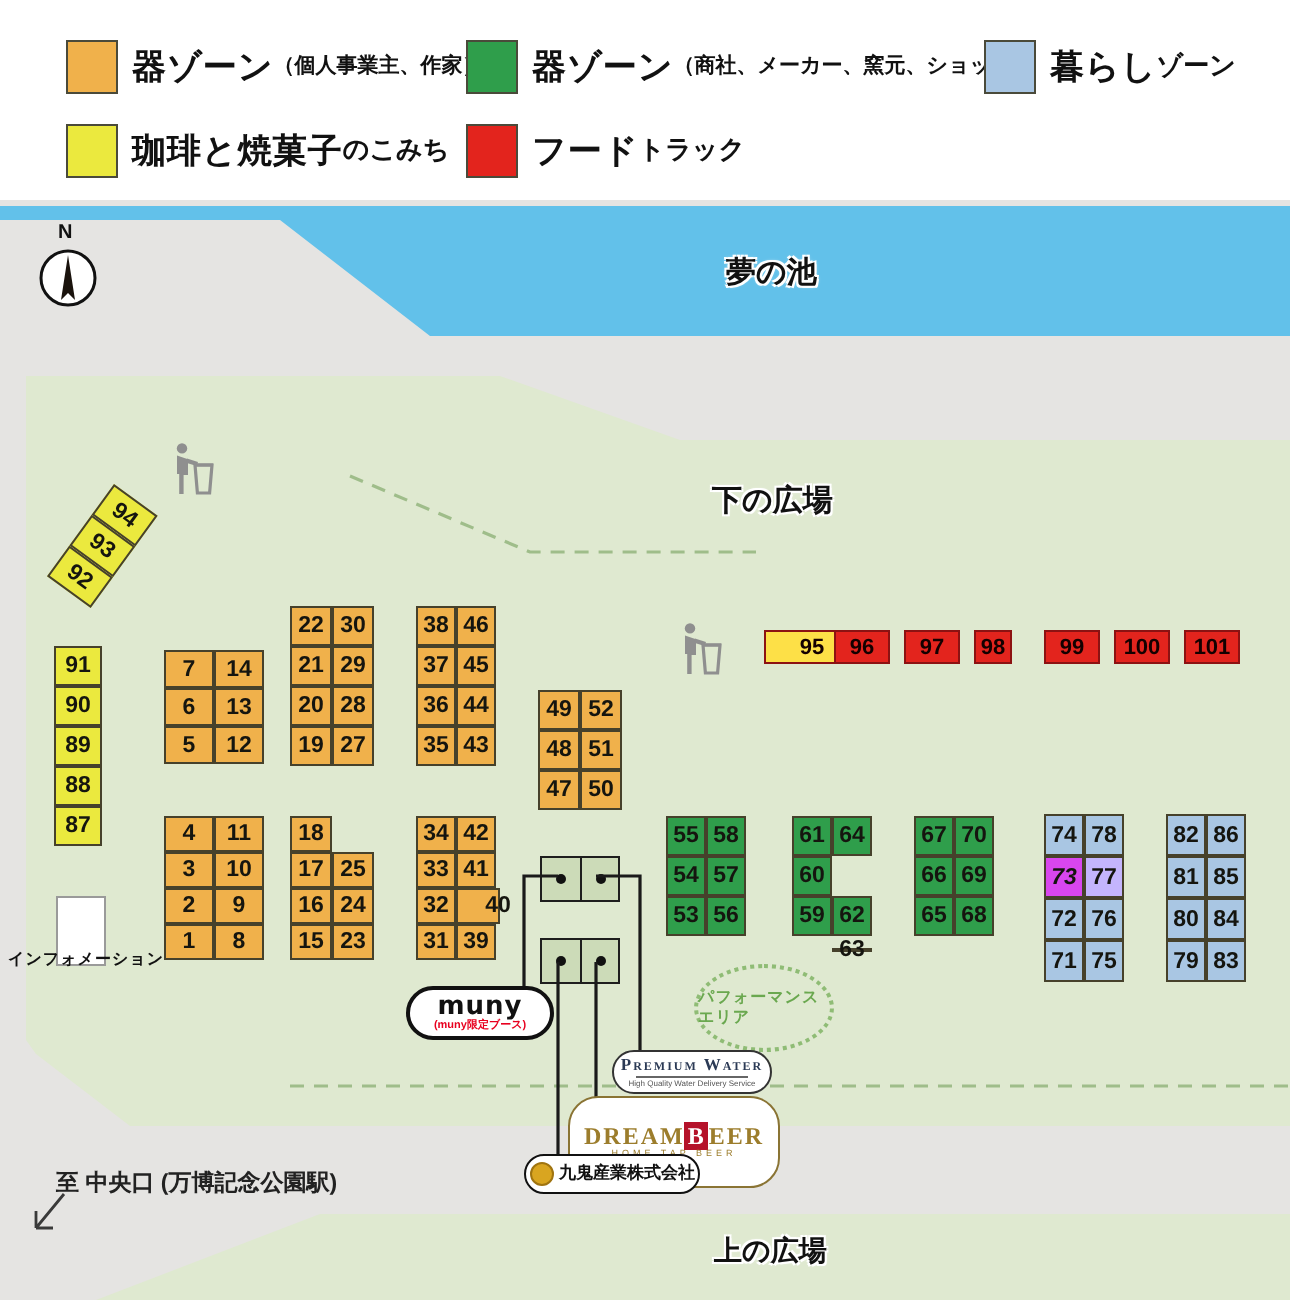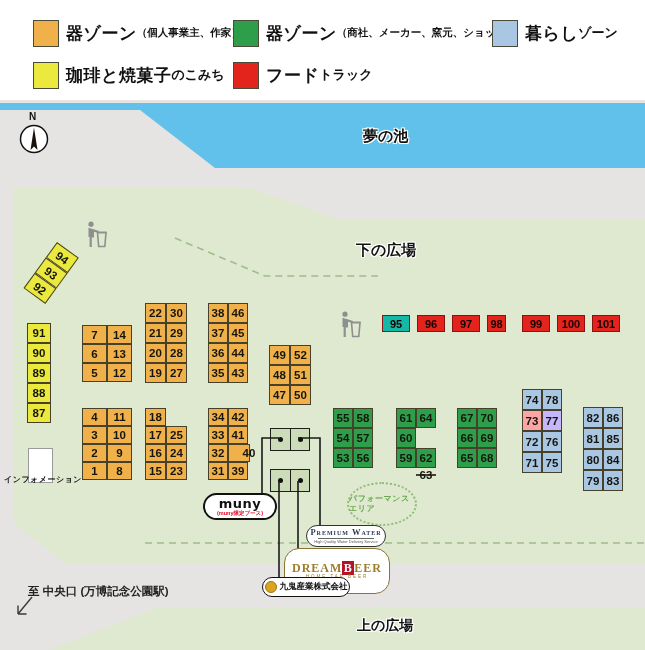--- a/index.html
+++ b/index.html
@@ -248,41 +248,41 @@
         <div class="cell" style="background: rgb(47, 158, 75);">62</div>
       </div>
       <div class="bgroup" style="left: 457px; top: 408px; grid-template-columns: repeat(2, 20px); grid-auto-rows: 20px;">
         <div class="cell" style="background: rgb(47, 158, 75);">67</div>
         <div class="cell" style="background: rgb(47, 158, 75);">70</div>
         <div class="cell" style="background: rgb(47, 158, 75);">66</div>
         <div class="cell" style="background: rgb(47, 158, 75);">69</div>
         <div class="cell" style="background: rgb(47, 158, 75);">65</div>
         <div class="cell" style="background: rgb(47, 158, 75);">68</div>
       </div>
-      <div class="bgroup" style="left: 522px; top: 389px; grid-template-columns: repeat(2, 20px); grid-auto-rows: 21px;">
+      <div class="bgroup" style="left: 522px; top: 407px; grid-template-columns: repeat(2, 20px); grid-auto-rows: 21px;">
         <div class="cell" style="background: rgb(169, 198, 227);">74</div>
         <div class="cell" style="background: rgb(169, 198, 227);">78</div>
-        <div class="cell" style="background: #fca5a5;">73</div>
+        <div class="cell" style="background: #d946ef; font-style: italic;">73</div>
         <div class="cell" style="background: #c4b5fd;">77</div>
         <div class="cell" style="background: rgb(169, 198, 227);">72</div>
         <div class="cell" style="background: rgb(169, 198, 227);">76</div>
         <div class="cell" style="background: rgb(169, 198, 227);">71</div>
         <div class="cell" style="background: rgb(169, 198, 227);">75</div>
       </div>
       <div class="bgroup" style="left: 583px; top: 407px; grid-template-columns: repeat(2, 20px); grid-auto-rows: 21px;">
         <div class="cell" style="background: rgb(169, 198, 227);">82</div>
         <div class="cell" style="background: rgb(169, 198, 227);">86</div>
         <div class="cell" style="background: rgb(169, 198, 227);">81</div>
         <div class="cell" style="background: rgb(169, 198, 227);">85</div>
         <div class="cell" style="background: rgb(169, 198, 227);">80</div>
         <div class="cell" style="background: rgb(169, 198, 227);">84</div>
         <div class="cell" style="background: rgb(169, 198, 227);">79</div>
         <div class="cell" style="background: rgb(169, 198, 227);">83</div>
       </div>
-      <div class="truck" style="left: 382px; top: 315px; width: 28px; height: 17px; background: #14b8a6;">95</div>
+      <div class="truck" style="left: 382px; top: 315px; width: 48px; height: 17px; background: #fde047;">95</div>
       <div class="truck" style="left: 417px; top: 315px; width: 28px; height: 17px; background: rgb(227, 36, 29);">96</div>
       <div class="truck" style="left: 452px; top: 315px; width: 28px; height: 17px; background: rgb(227, 36, 29);">97</div>
       <div class="truck" style="left: 487px; top: 315px; width: 19px; height: 17px; background: rgb(227, 36, 29);">98</div>
       <div class="truck" style="left: 522px; top: 315px; width: 28px; height: 17px; background: rgb(227, 36, 29);">99</div>
       <div class="truck" style="left: 557px; top: 315px; width: 28px; height: 17px; background: rgb(227, 36, 29);">100</div>
       <div class="truck" style="left: 592px; top: 315px; width: 28px; height: 17px; background: rgb(227, 36, 29);">101</div>
       <div class="spbox" style="left: 270px; top: 428px; width: 38px; height: 21px;">
         <div class="spcell">
           <div class="dot"></div>
         </div>

